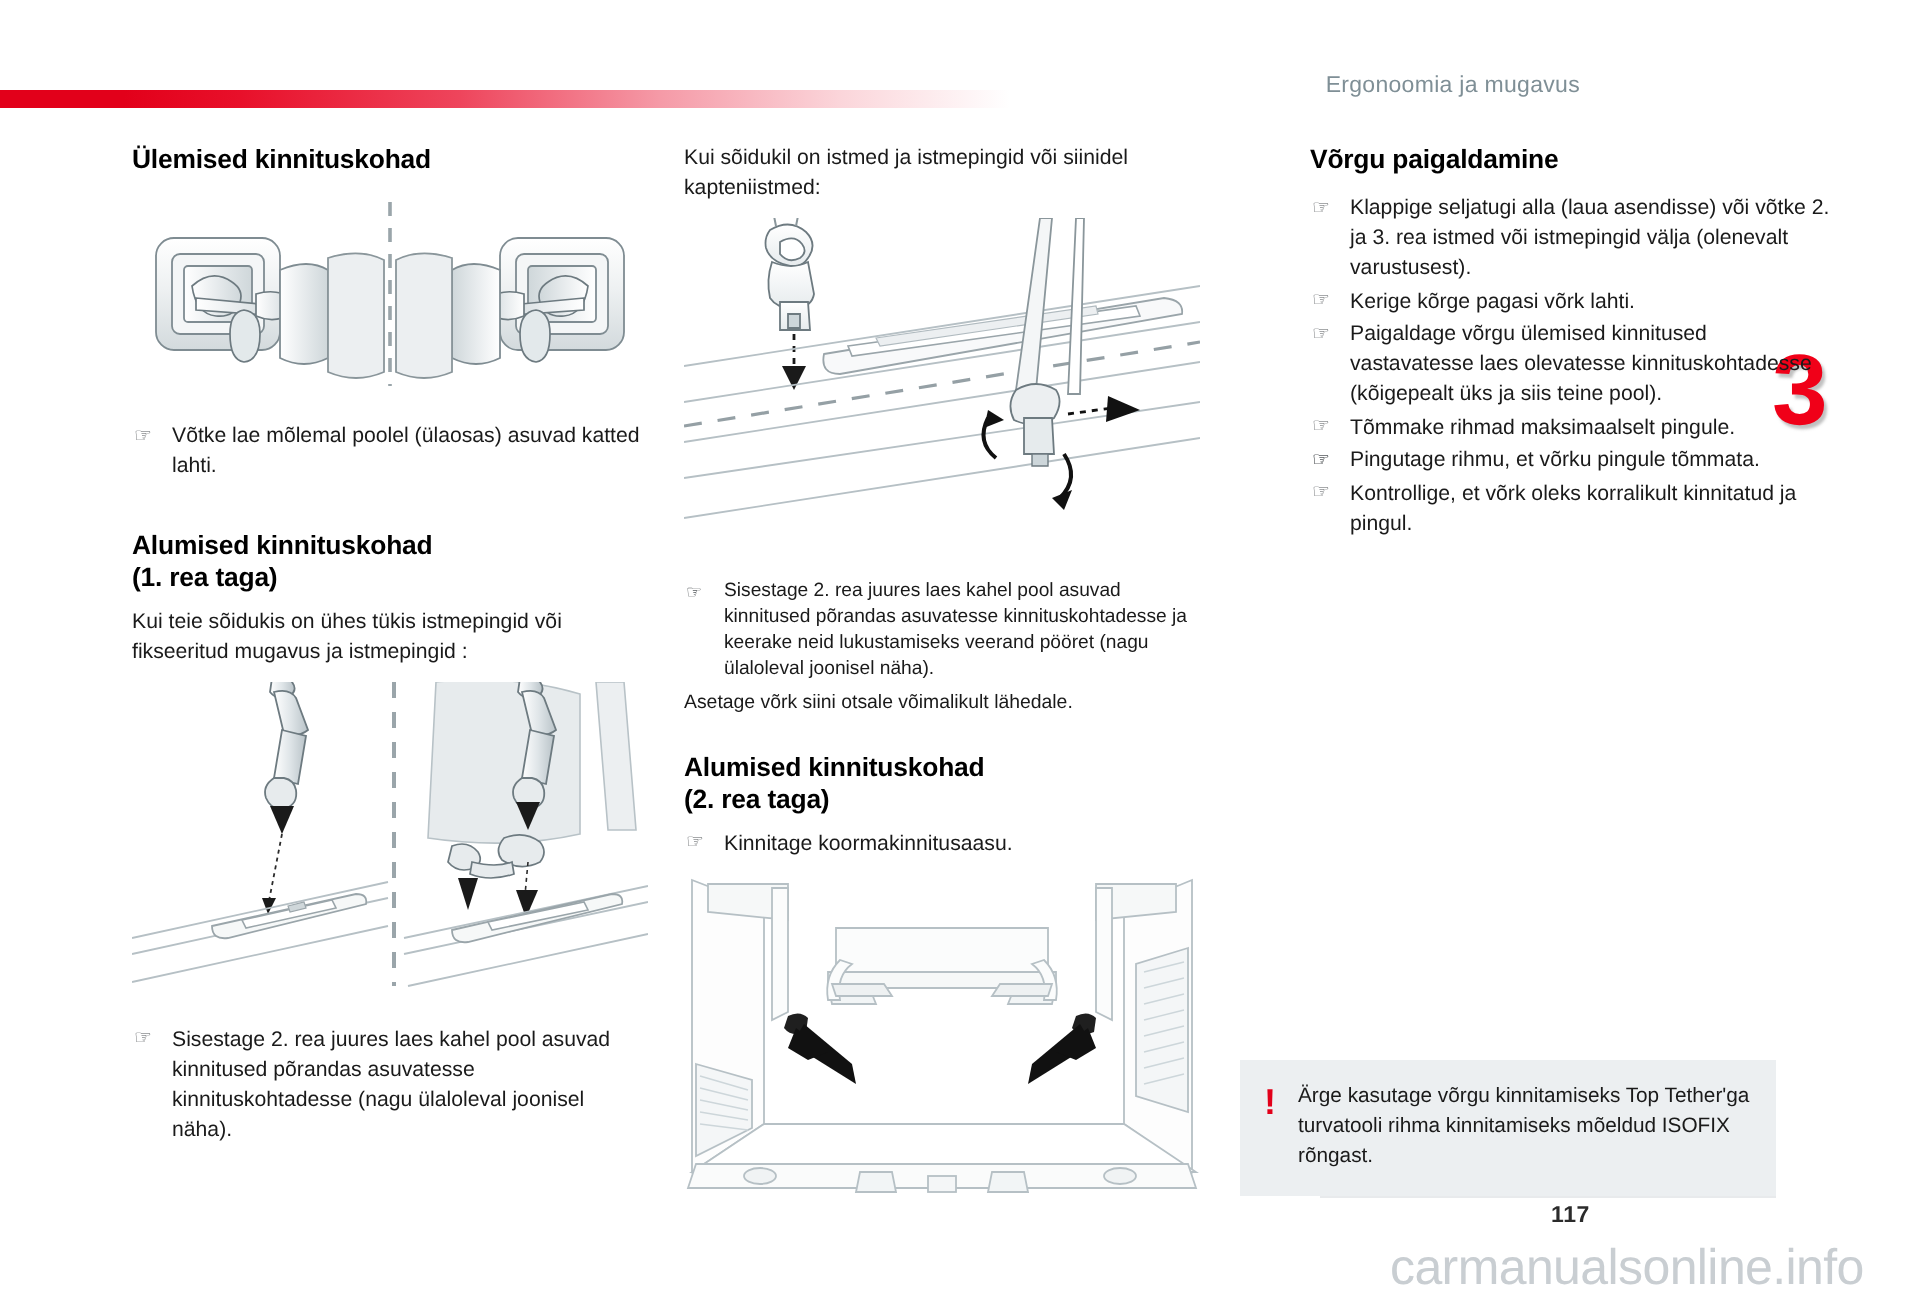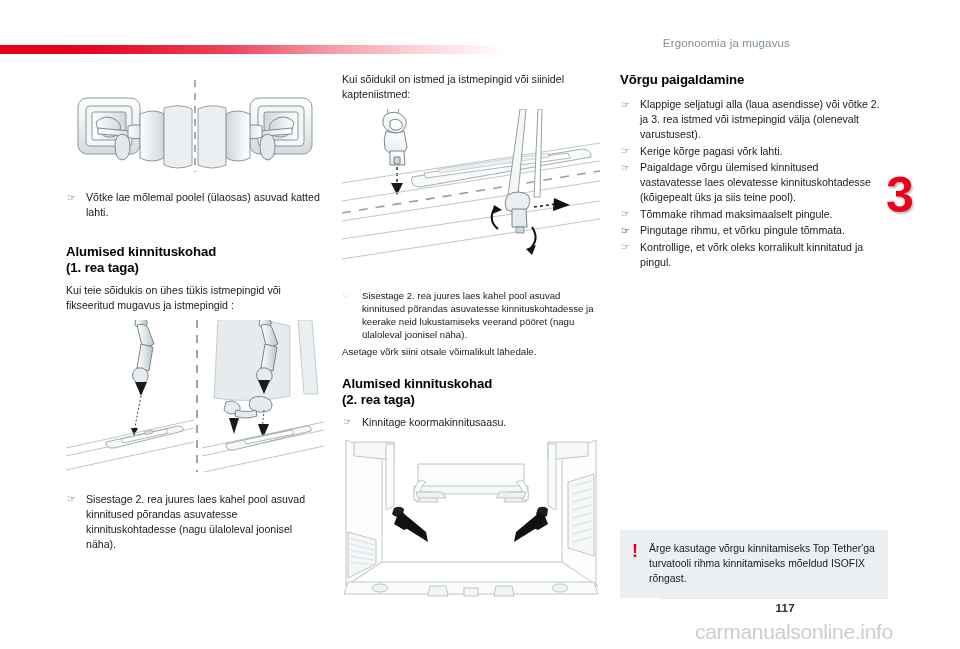--- a/index.html
+++ b/index.html
@@ -50,21 +50,21 @@
     color: #f00018;
     line-height: 1;
     text-shadow: 1.5px 2px 1.5px rgba(140,140,140,0.55);
     font-family: "Liberation Sans", sans-serif;
   }
 
   
   .col { position: absolute; top: 72px; }
   .col-1 { left: 66px;  width: 258px; }
   .col-2 { left: 342px; width: 258px; }
-  .col-3 { left: 620px; width: 262px; }
+  .col-3 { left: 655px; width: 262px; }
 
   h2.sec {
     font-size: 13.2px;
     font-weight: bold;
     color: #000;
     line-height: 1.22;
     margin-bottom: 9px;
     letter-spacing: -0.1px;
   }
   h2.sec.tight { margin-bottom: 7px; }
@@ -146,21 +146,21 @@
     top: 602px;
     font-size: 11.5px;
     font-weight: bold;
     color: #2b2b2b;
     letter-spacing: 0.3px;
   }
   .watermark {
     position: absolute;
     left: 695px;
     top: 620px;
-    font-size: 21px;
+    font-size: 25px;
     color: #c9ced2;
     letter-spacing: -0.3px;
     white-space: nowrap;
   }
   .footer-rule {
     position: absolute;
     left: 660px;
     top: 598px;
     width: 228px;
     height: 1px;
@@ -172,20 +172,21 @@
 
 <div id="page">
 
   <div class="header-bar"></div>
   <div class="header-title">Ergonoomia ja mugavus</div>
 
   <div class="chapter-number">3</div>
 
   <div class="col col-1">
 
+    <h2 class="sec">Ülemised kinnituskohad</h2>
 
     <div class="fig fig-upper">
       <svg viewBox="0 0 258 100" preserveAspectRatio="xMidYMid meet">
         <defs>
           <linearGradient id="g1" x1="0" y1="0" x2="0" y2="1">
             <stop offset="0" stop-color="#ffffff"></stop>
             <stop offset="0.45" stop-color="#eef1f2"></stop>
             <stop offset="1" stop-color="#d3dadd"></stop>
           </linearGradient>
           <linearGradient id="g2" x1="0" y1="0" x2="1" y2="0">

